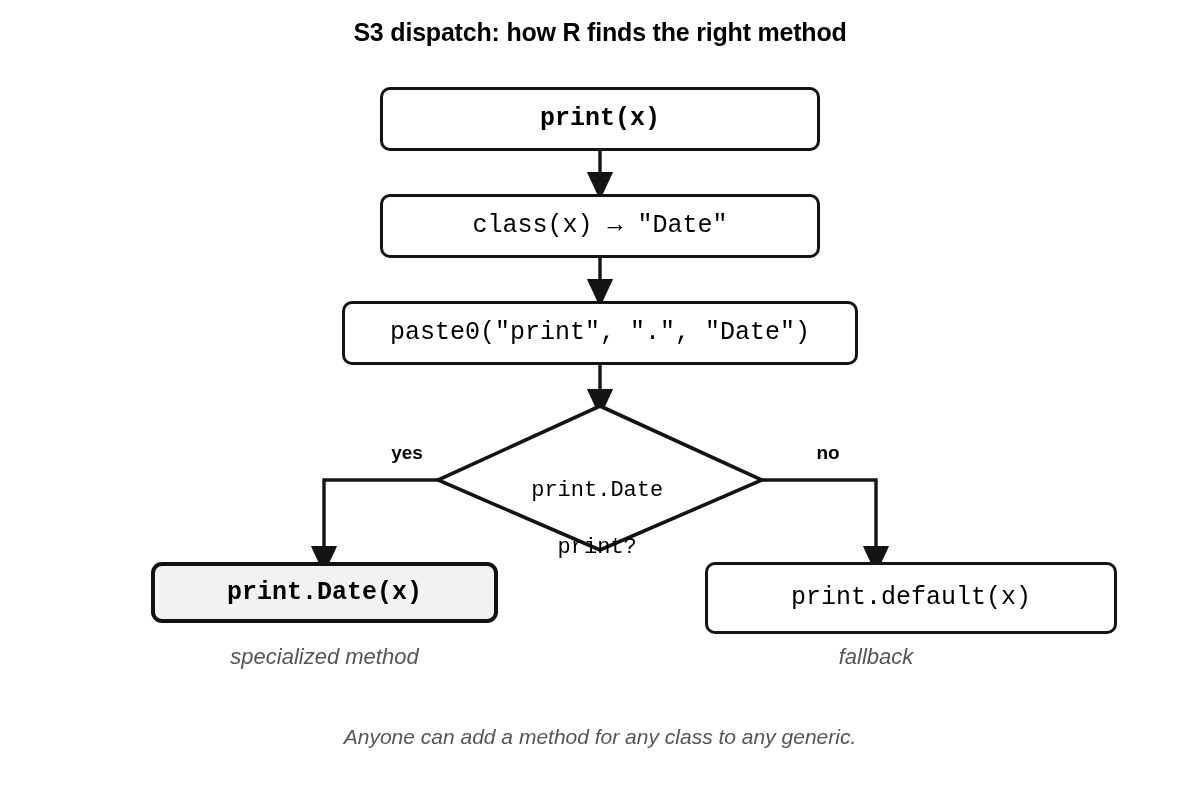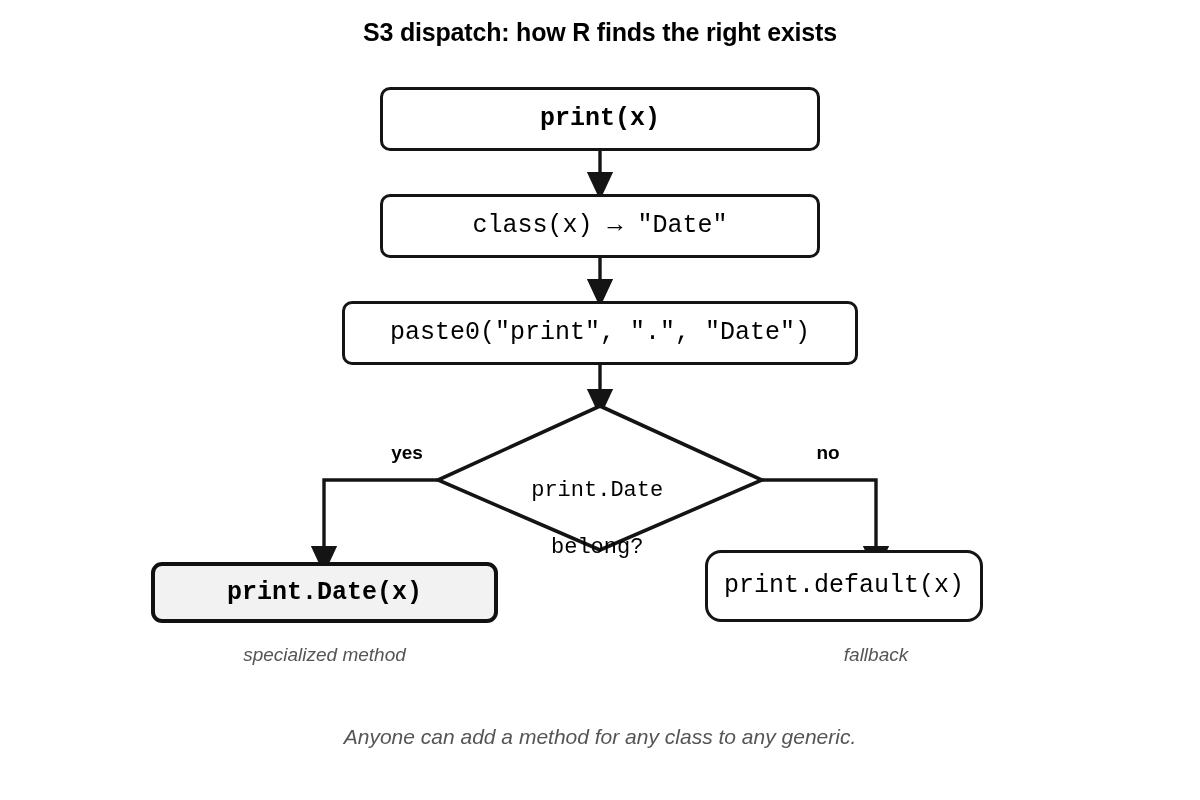--- a/index.html
+++ b/index.html
@@ -68,21 +68,21 @@
     font-family: "Liberation Sans", sans-serif;
     font-weight: bold;
     font-size: 19px;
     color: #000000;
     text-align: center;
   }
   .caption {
     position: absolute;
     font-family: "Liberation Sans", sans-serif;
     font-style: italic;
-    font-size: 19px;
+    font-size: 22px;
     color: #555555;
     text-align: center;
   }
   .decision-text {
     position: absolute;
     font-family: "Liberation Mono", monospace;
     font-size: 22px;
     line-height: 1.3;
     color: #000000;
     text-align: center;
@@ -117,50 +117,50 @@
 
   <line x1="600" y1="365" x2="600" y2="403" stroke="#141414" stroke-width="3.4" marker-end="url(#arrowhead)"></line>
 
   <polygon points="600,406 762,480 600,550 438,480" fill="#ffffff" stroke="#141414" stroke-width="3.6" stroke-linejoin="miter"></polygon>
 
   <path d="M 438 480 L 324 480 L 324 560" fill="none" stroke="#141414" stroke-width="3.4" marker-end="url(#arrowhead)"></path>
 
   <path d="M 762 480 L 876 480 L 876 560" fill="none" stroke="#141414" stroke-width="3.4" marker-end="url(#arrowhead)"></path>
 </svg>
 
-<div class="diagram-title">S3 dispatch: how R finds the right exists</div>
+<div class="diagram-title">S3 dispatch: how R finds the right method</div>
 
 <div class="node node-mono-bold" style="left:380px; top:87px; width:440px; height:64px;">
   <span>print(x)</span>
 </div>
 
 <div class="node node-mono-reg" style="left:380px; top:194px; width:440px; height:64px;">
   <span>class(x) → "Date"</span>
 </div>
 
 <div class="node node-mono-reg" style="left:342px; top:301px; width:516px; height:64px;">
   <span>paste0("print", ".", "Date")</span>
 </div>
 
 <div class="decision-text" style="left:424px; top:448px; width:320px;">
   <span>print.Date</span><br>
-  <span>belong?</span>
+  <span>print?</span>
 </div>
 
 <div class="branch-label" style="left:360px; top:442px; width:94px;">yes</div>
 
 <div class="branch-label" style="left:786px; top:442px; width:84px;">no</div>
 
 <div class="node node-mono-bold node-highlight" style="left:151px; top:562px; width:347px; height:61px;">
   <span>print.Date(x)</span>
 </div>
 
 <div class="caption" style="left:151px; top:644px; width:347px;">specialized method</div>
 
-<div class="node node-mono-reg" style="left:705px; top:550px; width:278px; height:72px;border-radius:16px;">
+<div class="node node-mono-reg" style="left:705px; top:562px; width:412px; height:72px;">
   <span>print.default(x)</span>
 </div>
 
 <div class="caption" style="left:705px; top:644px; width:342px;">fallback</div>
 
 <div class="footer" style="top:722px;">
   <span class="footer-line">Anyone can add a method for any class to any generic.</span>
 </div>
 
 </body></html>

